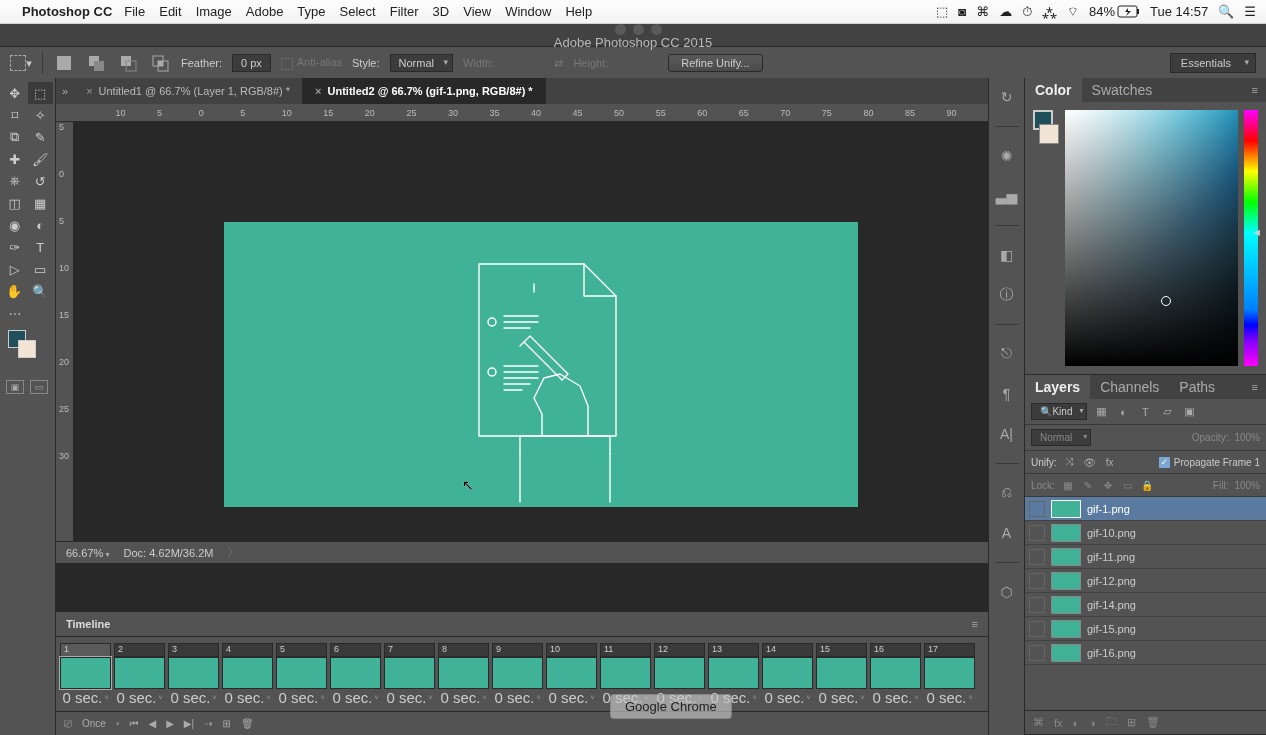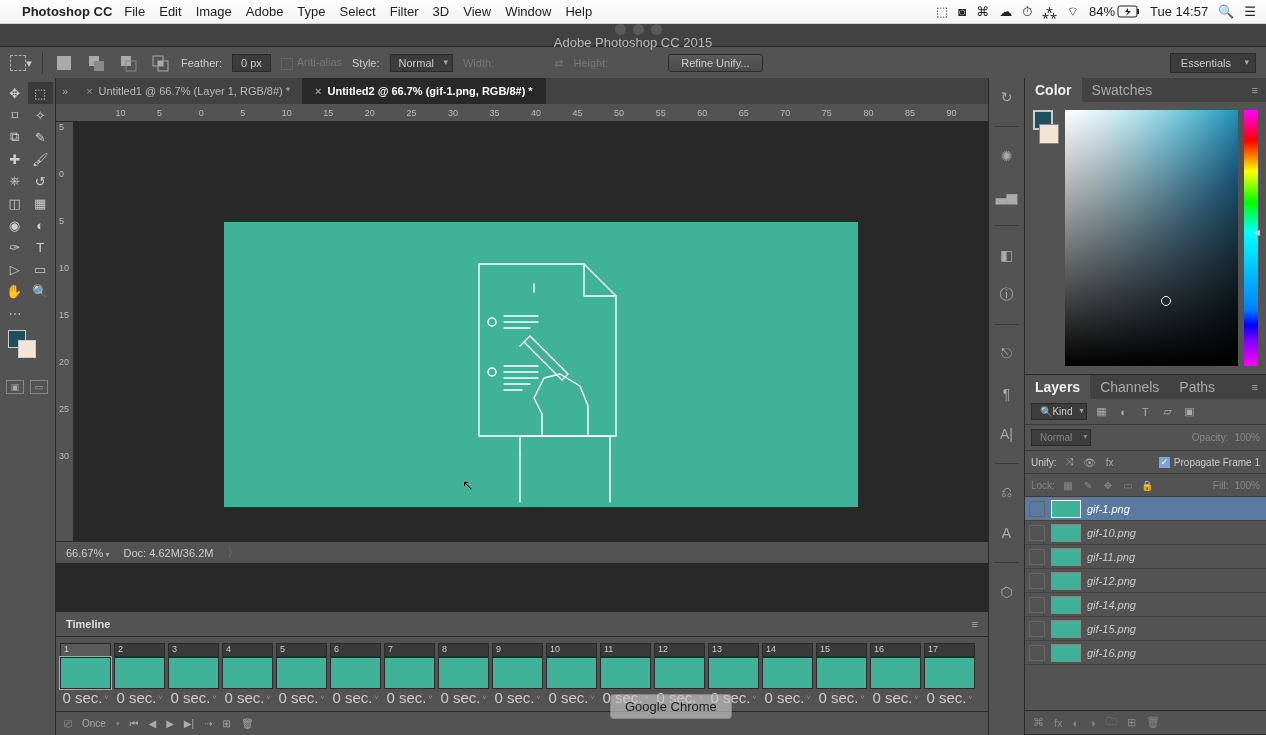--- a/index.html
+++ b/index.html
@@ -126,21 +126,21 @@
 .layers-row2 .blend:after { content:"▾"; position:absolute; right:3px; top:2px; font-size:8px; }
 .layers-row2 .opacity-lbl { margin-left:auto; }
 .unify { display:flex; align-items:center; padding:4px 6px; gap:6px; border-bottom:1px solid #3a3a3a; font-size:10px; }
 .unify .u-icon { width:14px; height:14px; display:inline-flex; align-items:center; justify-content:center; color:#aaa; font-size:10px; }
 .unify .prop { margin-left:auto; display:flex; align-items:center; gap:4px; }
 .lock-row { display:flex; align-items:center; padding:4px 6px; gap:6px; border-bottom:1px solid #3a3a3a; font-size:10px; color:#888; }
 .lock-row .l-icon { width:14px; height:14px; display:inline-flex; align-items:center; justify-content:center; }
 .lock-row .fill-lbl { margin-left:auto; }
 
 .layer-list { flex:1; overflow:hidden; }
-.layer { display:flex; align-items:center; height:24px; border-bottom:1px solid #434343; padding:0 4px; gap:6px; font-size:11px;font-style:italic; }
+.layer { display:flex; align-items:center; height:24px; border-bottom:1px solid #434343; padding:0 4px; gap:6px; font-size:11px; }
 .layer.sel { background:#5a7aa0; color:#fff; }
 .layer .vis { width:16px; height:16px; border:1px solid #666; }
 .layer .thumb { width:30px; height:18px; background:#3fb297; border:1px solid #888; }
 .layer.sel .thumb { border-color:#fff; }
 
 .layer-footer { height:24px; border-top:1px solid #2a2a2a; display:flex; align-items:center; gap:10px; padding:0 8px; color:#888; font-size:11px; }
 
 
 .dock-badge { position:absolute; left:610px; bottom:16px; background:rgba(200,200,200,0.65); color:#222; padding:4px 14px; border-radius:4px; font-size:13px; border:1px solid rgba(0,0,0,0.15); }
 

